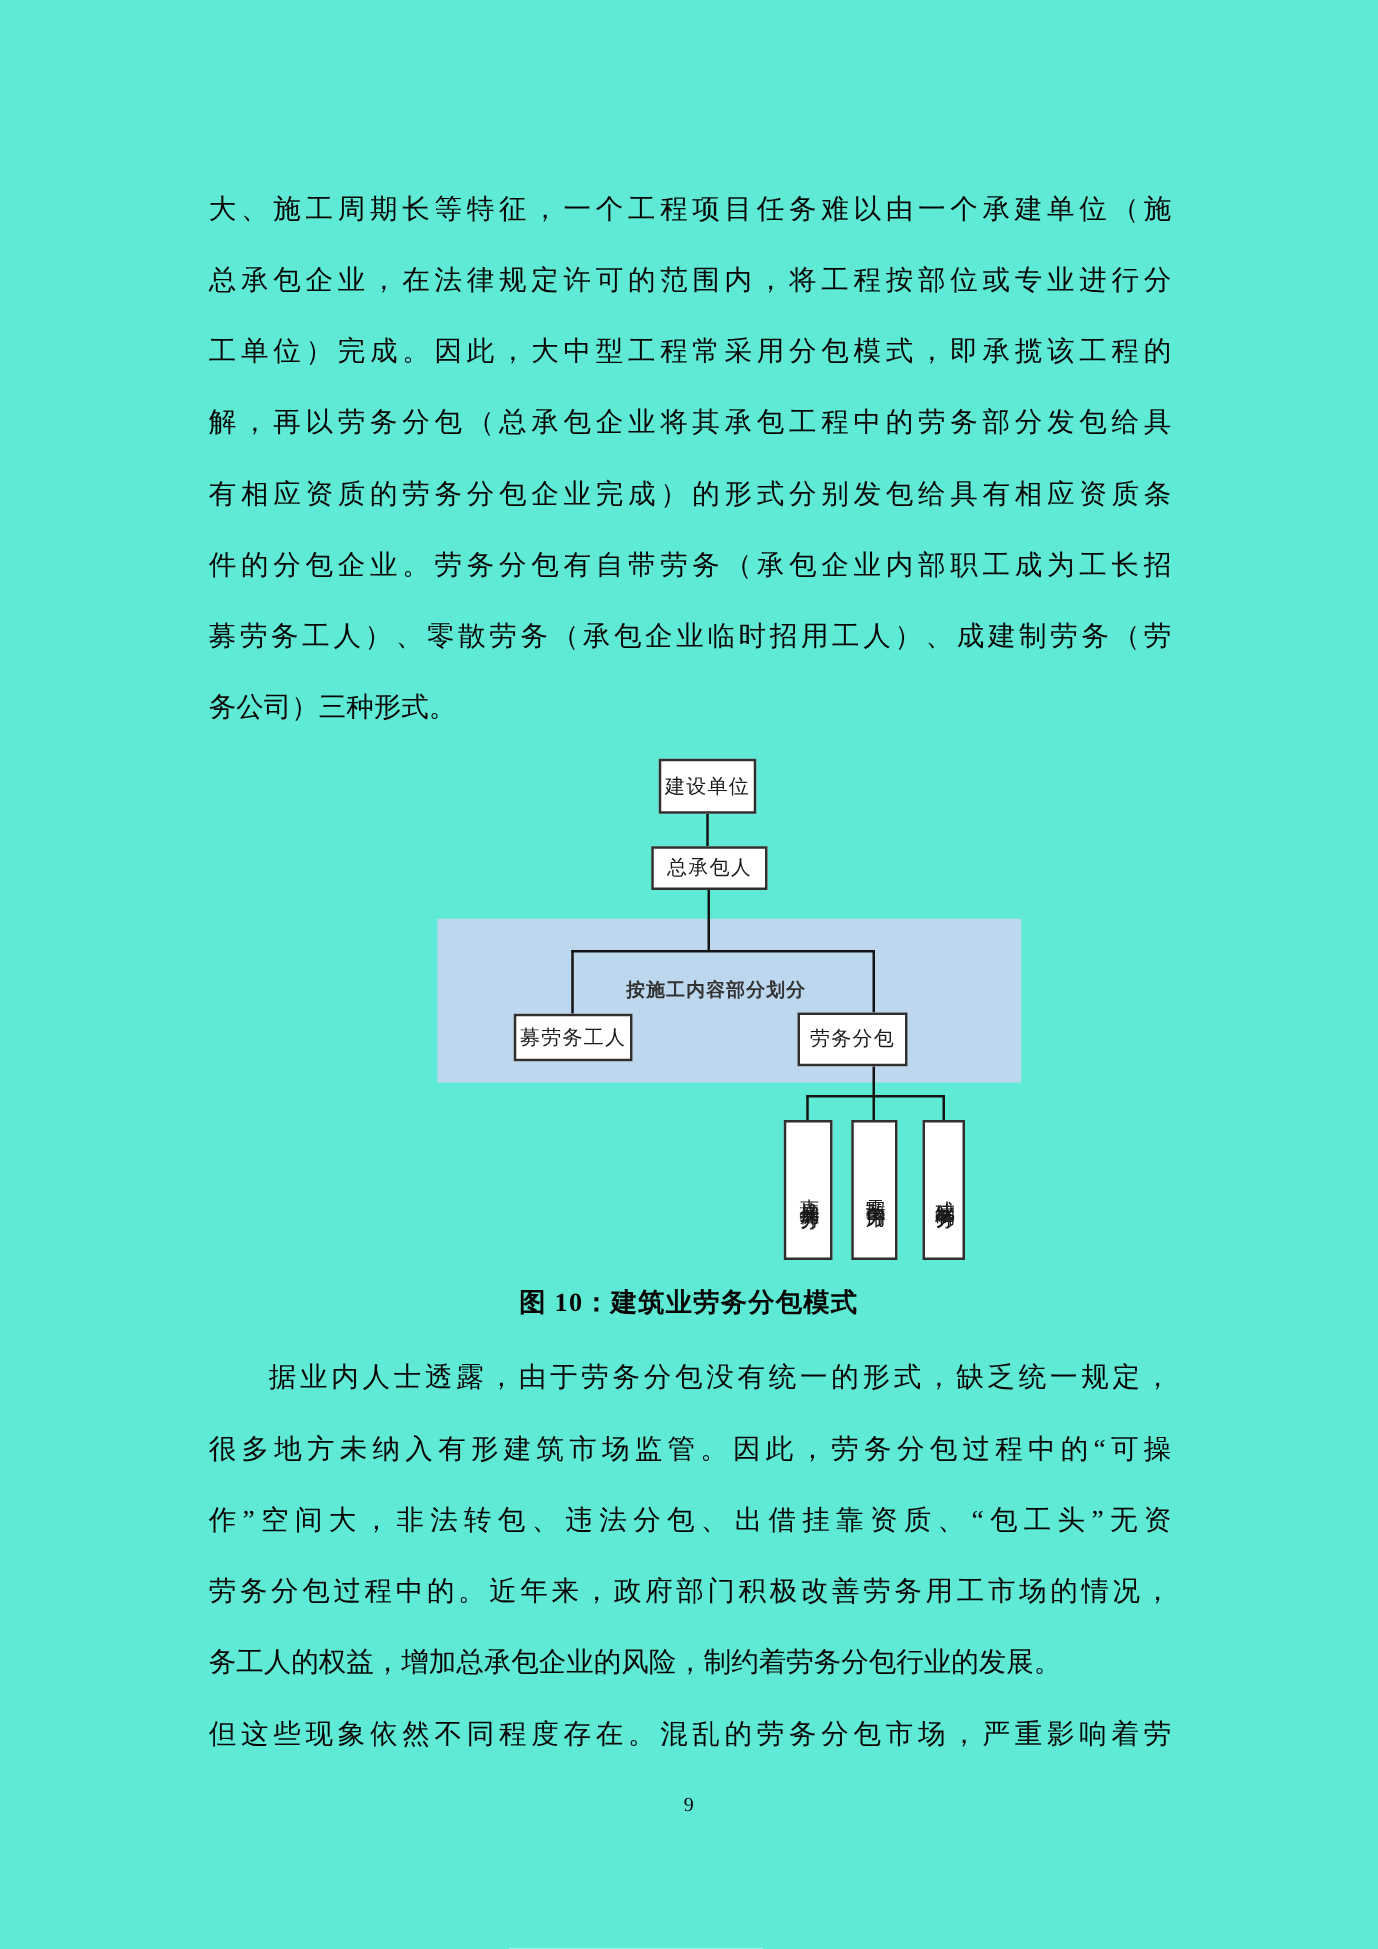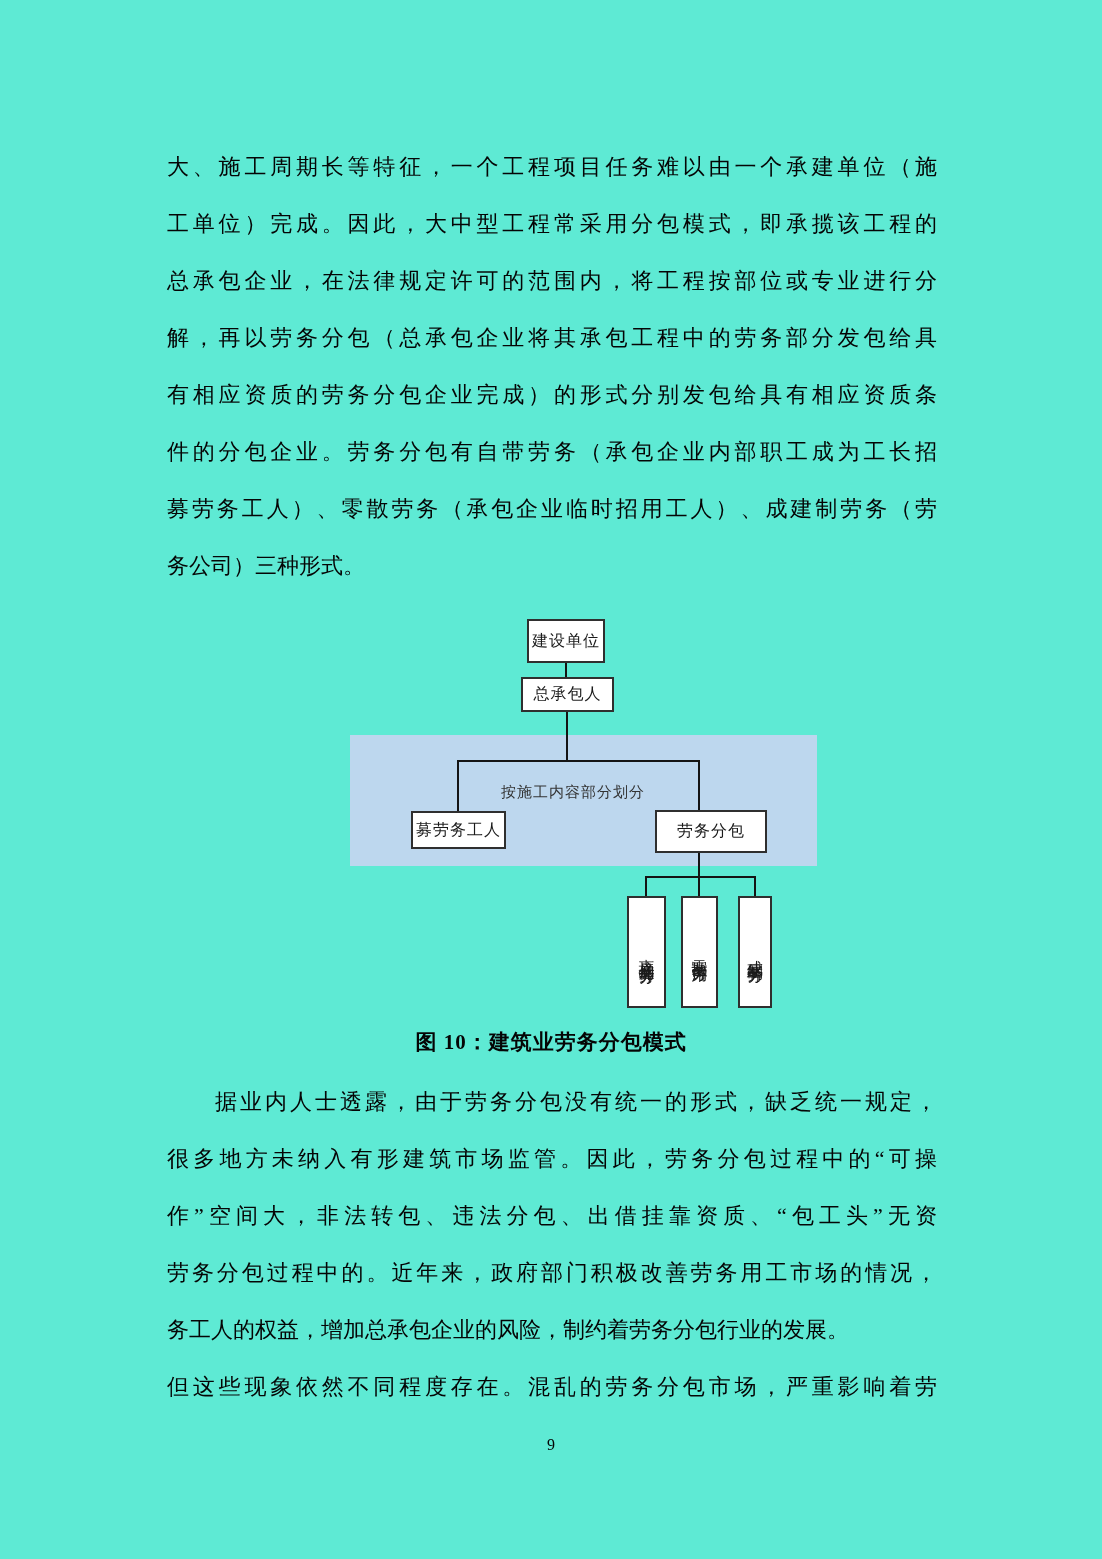--- a/index.html
+++ b/index.html
@@ -81,35 +81,36 @@
   .dg-label {
     position: absolute;
     left: 223px;
     top: 183px;
     transform: translateX(-50%);
     font-size: 15px;
     letter-spacing: 1px;
     color: #333333;
     white-space: nowrap;
     z-index: 2;
+    font-weight: bold;
   }
   .dg-box.vertical {
     padding: 4px 0;
   }
   .dg-box.vertical span {
     writing-mode: vertical-rl;
     text-orientation: upright;
     font-size: 16px;
     letter-spacing: 2px;
     line-height: 1;
   }
-  #box-owner   { left: 177px; top: 7px;   width: 78px;  height: 44px; margin-top: 12px; }
+  #box-owner   { left: 177px; top: 7px;   width: 78px;  height: 44px; }
   #box-gc      { left: 171px; top: 77px;  width: 93px;  height: 35px; }
   #box-prof    { left: 61px;  top: 211px; width: 95px;  height: 38px; }
-  #box-labor   { left: 305px; top: 210px; width: 112px;  height: 43px; }
+  #box-labor   { left: 288px; top: 210px; width: 88px;  height: 43px; }
   #box-leaf1   { left: 277px; top: 296px; width: 39px;  height: 112px; }
   #box-leaf2   { left: 331px; top: 296px; width: 37px;  height: 112px; }
   #box-leaf3   { left: 388px; top: 296px; width: 34px;  height: 112px; }
 
   .figure-caption {
     position: absolute;
     left: 0;
     top: 1028px;
     width: 1102px;
     text-align: center;
@@ -129,22 +130,22 @@
     color: #050505;
   }
 </style>
 </head>
 <body>
 
 <div class="page">
 
   <div class="textblock" id="para1">
     <div class="line">大、施工周期长等特征，一个工程项目任务难以由一个承建单位（施</div>
+    <div class="line">总承包企业，在法律规定许可的范围内，将工程按部位或专业进行分</div>
     <div class="line">工单位）完成。因此，大中型工程常采用分包模式，即承揽该工程的</div>
-    <div class="line">总承包企业，在法律规定许可的范围内，将工程按部位或专业进行分</div>
     <div class="line">解，再以劳务分包（总承包企业将其承包工程中的劳务部分发包给具</div>
     <div class="line">有相应资质的劳务分包企业完成）的形式分别发包给具有相应资质条</div>
     <div class="line">件的分包企业。劳务分包有自带劳务（承包企业内部职工成为工长招</div>
     <div class="line">募劳务工人）、零散劳务（承包企业临时招用工人）、成建制劳务（劳</div>
     <div class="line last">务公司）三种形式。</div>
   </div>
 
   <div class="diagram">
 
     <div class="dg-highlight" style="background: rgb(189, 215, 238);"></div>

